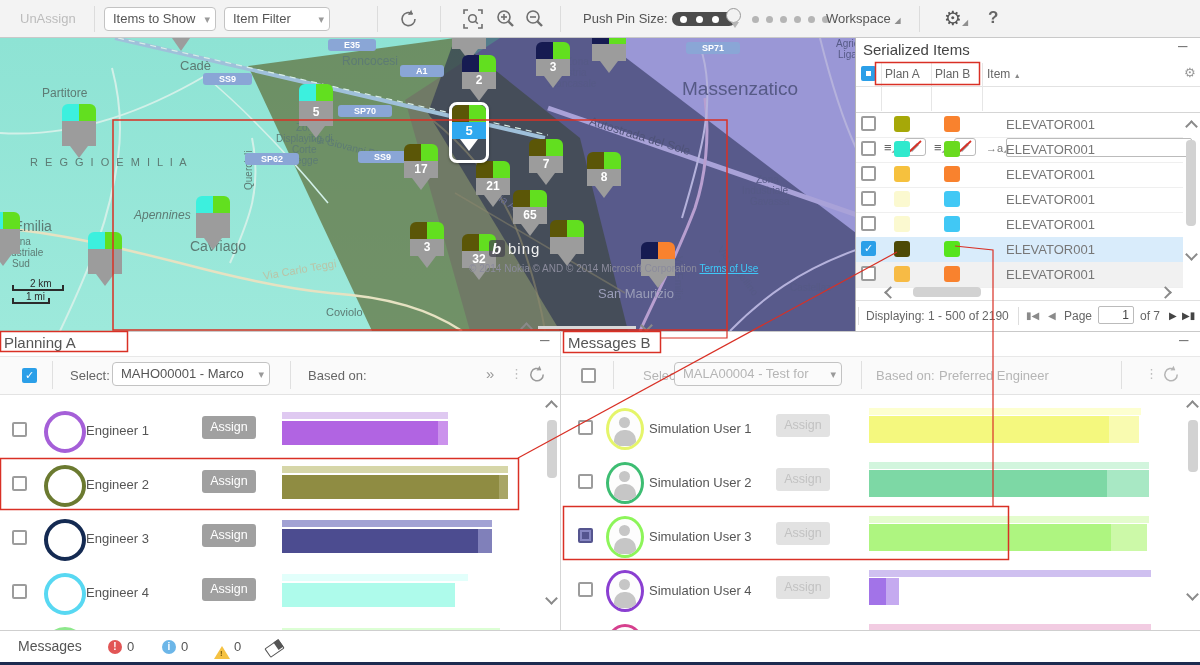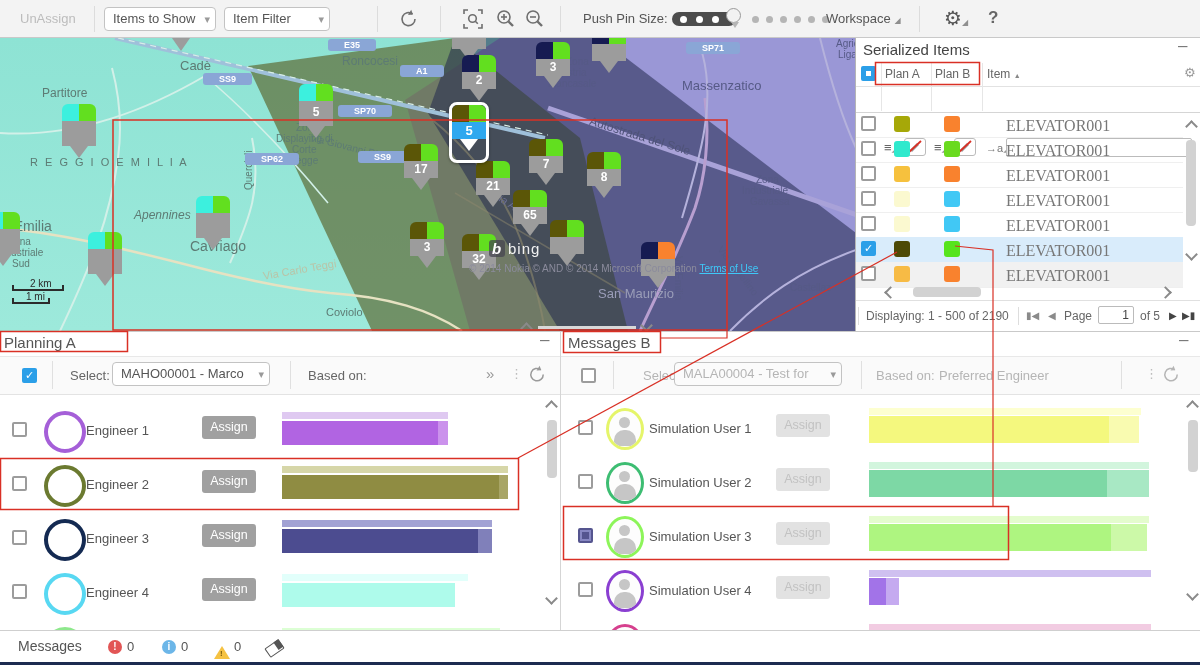--- a/index.html
+++ b/index.html
@@ -57,21 +57,21 @@
   #ser{position:absolute;left:855px;top:38px;width:345px;height:293px;background:#fff;border-left:1px solid #b5b5b5;box-sizing:border-box;}
   #ser .title{position:absolute;left:7px;top:3px;font-size:15px;color:#444;}
   .minim{color:#777;font-size:17px;line-height:14px;}
   #ser-head{position:absolute;left:0;top:24px;width:345px;height:24px;border-bottom:1px solid #e2e2e2;font-size:12px;color:#666;}
   #ser-filter{position:absolute;left:0;top:48px;width:345px;height:26px;border-bottom:1px solid #d5d5d5;}
   .colsep{position:absolute;top:25px;height:48px;width:1px;background:#e6e6e6;}
   #ser-rows{position:absolute;left:0;top:74px;width:327px;height:175px;}
   .srow{position:absolute;left:0;width:327px;height:25px;border-bottom:1px solid #efefef;}
   .srow.sel{background:#d9ecfb;}
   .srow.shade{background:#f1f1f1;}
-  .srow .it{position:absolute;left:150px;top:5px;font-size:16px;color:#777;font-family:Liberation Serif, serif;}
+  .srow .it{position:absolute;left:150px;top:5px;font-size:13px;color:#777;}
   .sw{position:absolute;top:4px;width:16px;height:16px;border-radius:3px;}
   .cb{position:absolute;width:15px;height:15px;background:#fff;border:2px solid #9c9c9c;border-radius:2px;box-sizing:border-box;font-size:11px;line-height:11px;text-align:center;color:#fff;}
   .cb.checked{background:#2b9fe8;border-color:#2b9fe8;}
   .cb.ind{background:#2b9fe8;border-color:#2b9fe8;}
   .cb.ind::after{content:"";position:absolute;left:3px;top:3px;width:5px;height:5px;background:#fff;}
   .cb.purple{background:#8787c2;border-color:#55558f;}
   .cb.purple::after{content:"";position:absolute;left:2px;top:2px;width:7px;height:7px;background:#55558f;}
   .filterbtn{position:absolute;width:22px;height:18px;background:#fff;border:1px solid #bbb;border-radius:3px;box-sizing:border-box;}
   .eqic{position:absolute;font-size:13px;color:#666;}
   .tiny{font-size:6px;color:#999;}
@@ -193,21 +193,21 @@
       <div class="mlabel" style="left: 12px; top: 220px; font-size: 10px;">Sud</div>
       <div class="mlabel" style="left: 190px; top: 200px; font-size: 14px;">Cavriago</div>
       <div class="mlabel" style="left: 326px; top: 268px; font-size: 11px;">Coviolo</div>
       <div class="mlabel" style="left: 342px; top: 16px; font-size: 12px;">Roncocesi</div>
       <div class="mlabel" style="left: 296px; top: 84px; font-size: 10px;">Zona</div>
       <div class="mlabel" style="left: 276px; top: 95px; font-size: 10px;">Displaying di</div>
       <div class="mlabel" style="left: 292px; top: 106px; font-size: 10px;">Corte</div>
       <div class="mlabel" style="left: 291px; top: 117px; font-size: 10px;">Tegge</div>
       <div class="mlabel" style="left: 312px; top: 94px; font-size: 10px; transform: rotate(14deg);">Via Giovanni Rinal</div>
       <div class="mlabel" style="left: 243px; top: 152px; font-size: 10px; transform: rotate(-90deg);">Quercioli</div>
-      <div class="mlabel" style="left: 682px; top: 40px; font-size: 13px; color: rgb(86, 90, 134);">Massenzatico</div>
+      <div class="mlabel" style="left: 682px; top: 40px; font-size: 19px; color: rgb(86, 90, 134);">Massenzatico</div>
       <div class="mlabel" style="left: 566px; top: 18px; font-size: 10px; color: rgb(86, 90, 134);">Zona</div>
       <div class="mlabel" style="left: 562px; top: 29px; font-size: 10px; color: rgb(86, 90, 134);">ustria</div>
       <div class="mlabel" style="left: 548px; top: 40px; font-size: 10px; color: rgb(86, 90, 134);">Mancasale</div>
       <div class="mlabel" style="left: 592px; top: 76px; font-size: 12px; color: rgb(79, 83, 120); transform: rotate(17deg);">Autostrada del Sole</div>
       <div class="mlabel" style="left: 756px; top: 136px; font-size: 10px; color: rgb(86, 90, 134);">Zona</div>
       <div class="mlabel" style="left: 742px; top: 147px; font-size: 10px; color: rgb(86, 90, 134);">Industriale</div>
       <div class="mlabel" style="left: 750px; top: 158px; font-size: 10px; color: rgb(86, 90, 134);">Gavassa</div>
       <div class="mlabel" style="left: 498px; top: 150px; font-size: 11px; color: rgb(106, 109, 144); transform: rotate(35deg);">Via Adua</div>
       <div class="mlabel" style="left: 262px; top: 232px; font-size: 11px; color: rgb(185, 196, 168); transform: rotate(-10deg);">Via Carlo Teggi</div>
       <div class="mlabel" style="left: 684px; top: 218px; font-size: 10px; color: rgb(86, 90, 134); transform: rotate(90deg);">Via Emilia</div>
@@ -474,21 +474,21 @@
   <span class="vthumb" style="left:57px;top:249px;width:68px;height:10px;"></span>
   <span class="abs chev right" style="left:305px;top:250px;"></span>
   <div id="ser-status">
     <span class="abs" style="left:2px;top:6px;width:1px;height:18px;background:#ddd;"></span>
     <span class="abs nowrap" style="left:10px;top:8px;">Displaying: 1 - 500 of 2190</span>
     <span class="abs" style="left:162px;top:6px;width:1px;height:18px;background:#ddd;"></span>
     <span class="abs pgic" style="left:170px;top:9px;">▮◀</span>
     <span class="abs pgic" style="left:192px;top:9px;">◀</span>
     <span class="abs nowrap" style="left:208px;top:8px;">Page</span>
     <input class="pagebox" style="left: 242px; top: 5px;" value="1">
-    <span class="abs nowrap" style="left:284px;top:8px;">of 5</span>
+    <span class="abs nowrap" style="left:284px;top:8px;">of 7</span>
     <span class="abs pgic" style="left:313px;top:9px;color:#444;">▶</span>
     <span class="abs pgic" style="left:326px;top:9px;color:#444;">▶▮</span>
   </div>
 </div>
 
 <div id="pa" class="panel" style="left:0;top:331px;width:560px;height:299px;">
   <span class="ptitle">Planning A</span>
   <span class="abs minim" style="left:540px;top:1px;">–</span>
   <div class="ptoolbar">
     <span class="cb checked" style="left:22px;top:11px;">✓</span>

